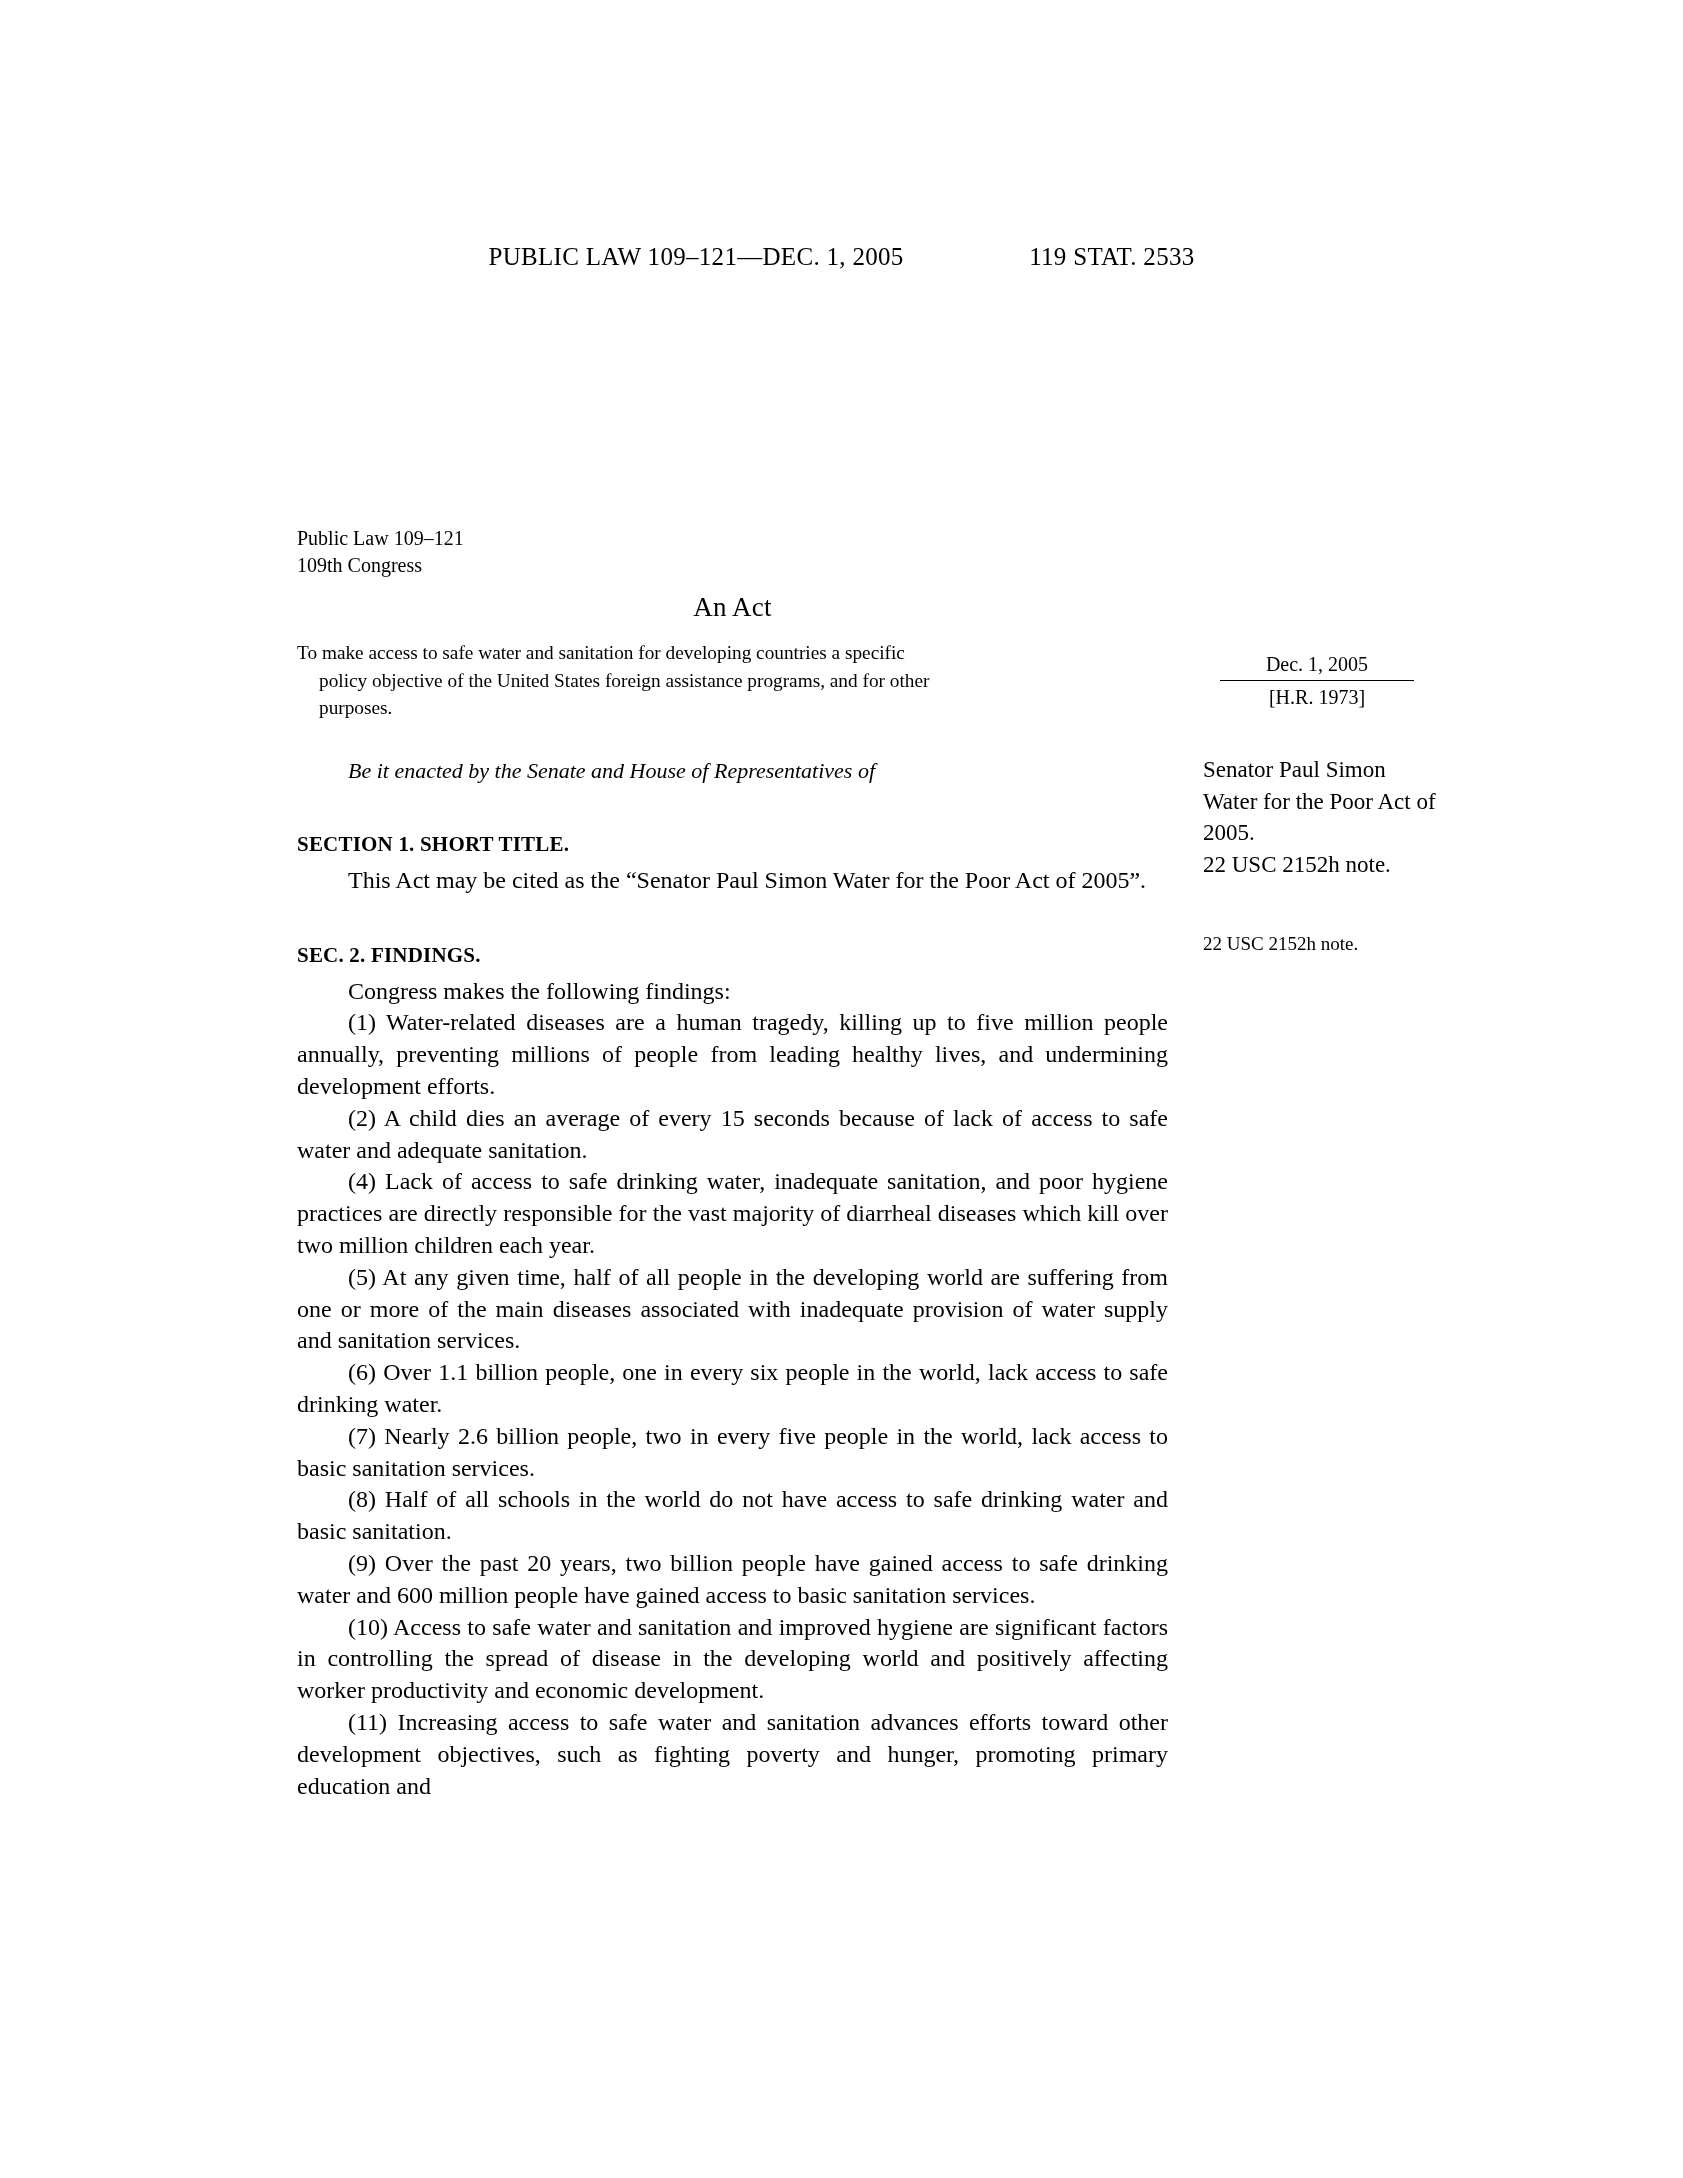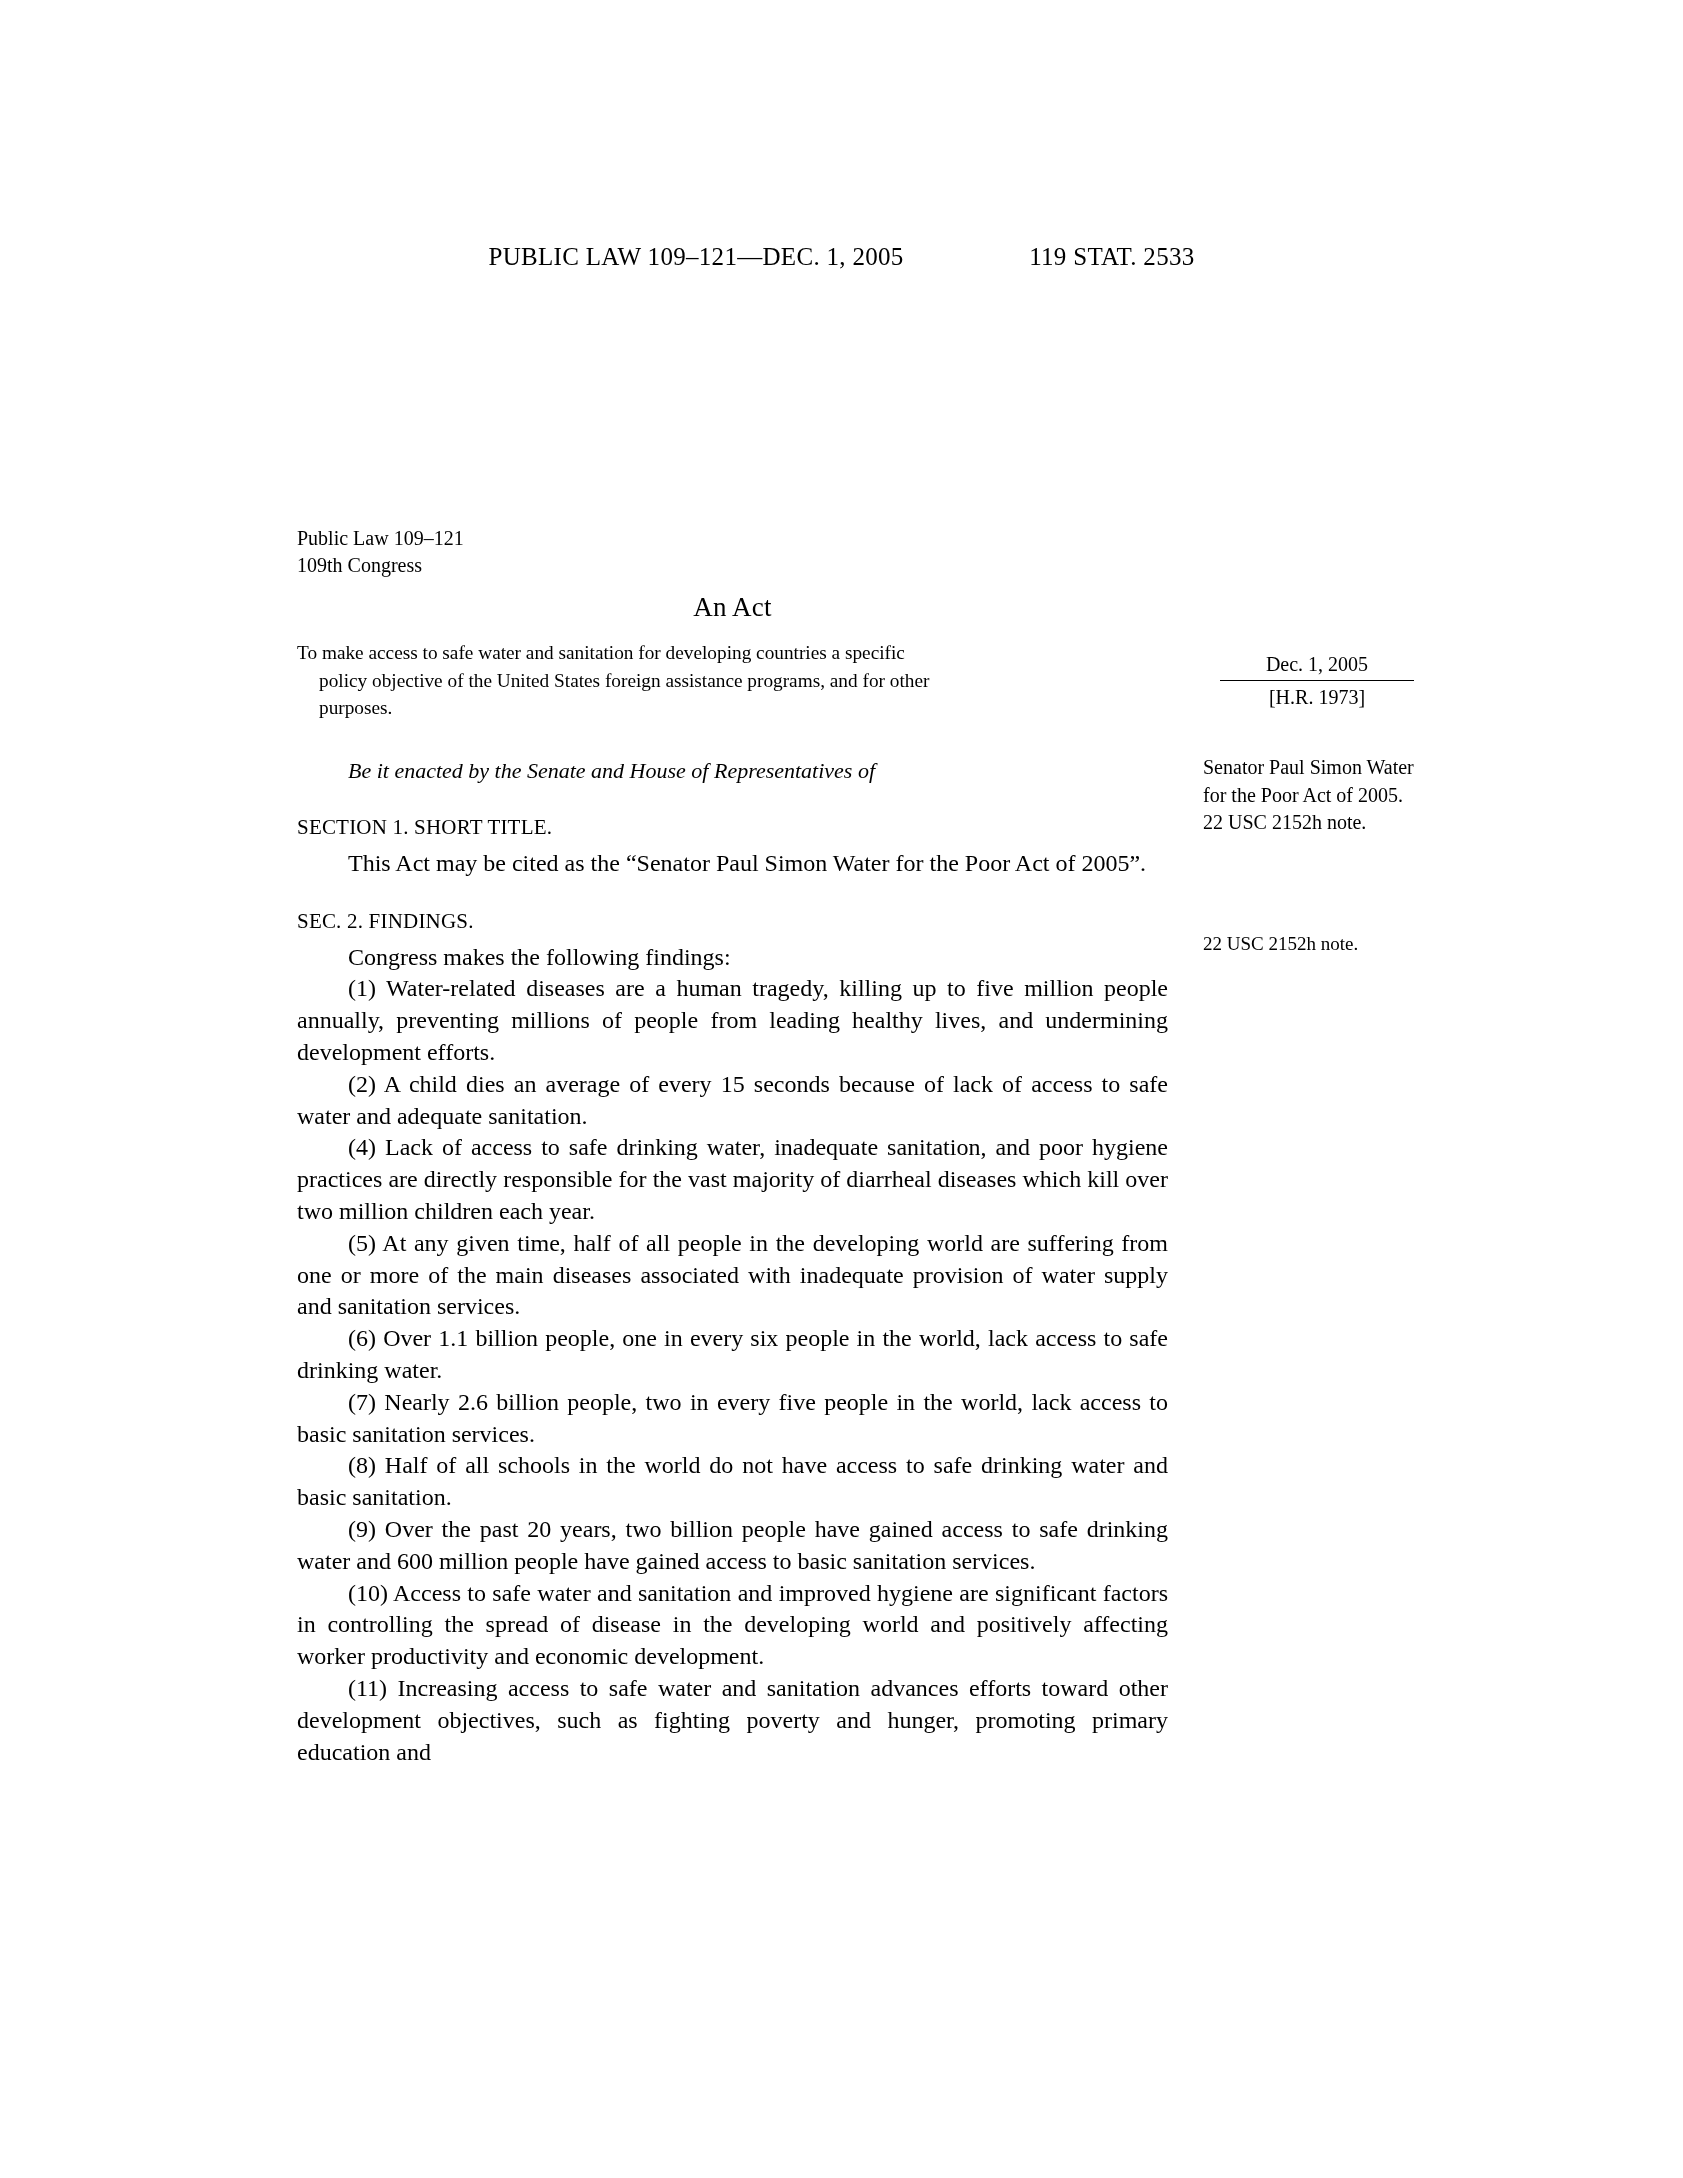--- a/index.html
+++ b/index.html
@@ -76,23 +76,23 @@
     font-style: italic;
     font-size: 22px;
     line-height: 1.36;
     text-align: justify;
     margin: 34px 0 12px 0;
   }
   .enacting .l1 { display:block; text-indent: 51px; }
   .enacting .l2 { display:block; }
 
   .sechead {
-    font-weight: normal;
+    font-weight: bold;
     font-size: 21px;
-    margin: 29px 0 0 0;
+    margin: 46px 0 0 0;
     letter-spacing: 0.2px;
   }
   p.body {
     font-size: 24px;
     line-height: 1.325;
     text-align: justify;
     margin: 8px 0 0 0;
     text-indent: 51px;
     -webkit-hyphens: none;
     hyphens: none;
@@ -114,21 +114,21 @@
     margin: 4px auto 5px auto;
   }
   .mn-date .hr {
     font-size: 20px;
   }
   .mn-1 {
     position: absolute;
     left: 1203px;
     top: 754px;
     width: 238px;
-    font-size: 20px;
+    font-size: 23px;
     line-height: 1.38;
   }
   .mn-2 {
     position: absolute;
     left: 1203px;
     top: 931px;
     width: 238px;
     font-size: 19px;
     line-height: 1.38;
   }

